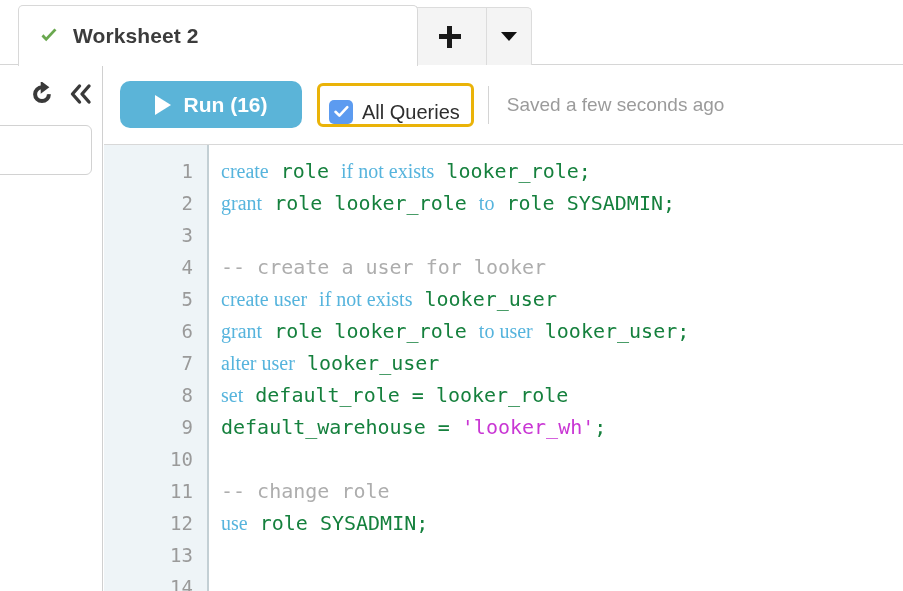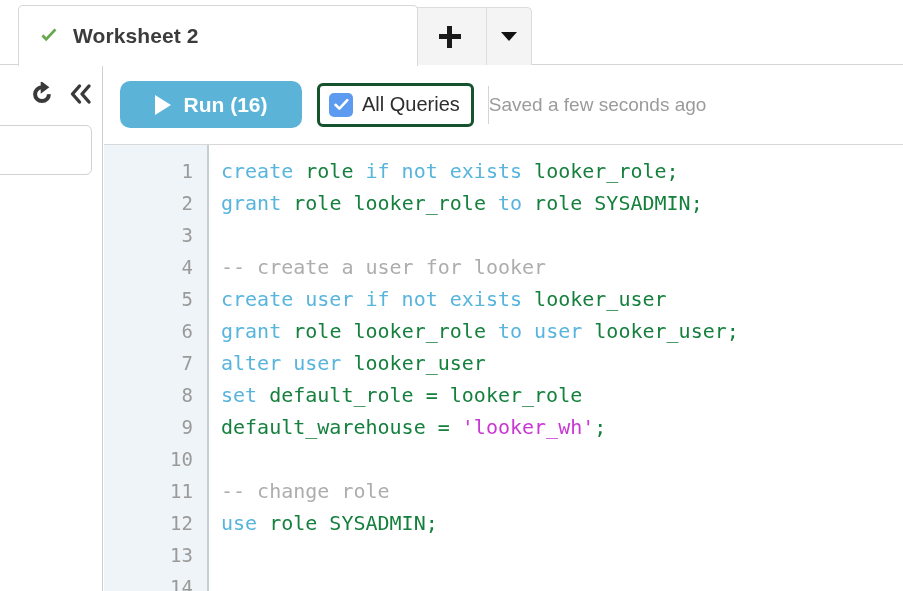--- a/index.html
+++ b/index.html
@@ -168,24 +168,24 @@
   .play-glyph {
     width: 0; height: 0;
     border-top: 10px solid transparent;
     border-bottom: 10px solid transparent;
     border-left: 16px solid #ffffff;
     display: block;
   }
   .allq-wrap {
     margin-left: 15px;
     height: 44px;
-    border: 3px solid #14532d;
+    border: 3px solid #eab308;
     border-radius: 6px;
     display: flex;
-    align-items: center;
+    align-items: flex-end;
     padding: 0 11px 0 9px;
     gap: 9px;
     background: #ffffff;
     cursor: pointer;
   }
   .cbox {
     width: 24px; height: 24px;
     border-radius: 5px;
     background: #5c9bf0;
     display: flex;
@@ -198,20 +198,21 @@
     color: #2e2e2e;
     white-space: nowrap;
   }
   .tb-sep {
     width: 1px;
     height: 38px;
     background: #d4d4d4;
     margin-left: 14px;
   }
   .saved-text {
+    margin-left: 18px;
     font-size: 19px;
     color: #9b9b9b;
     white-space: nowrap;
   }
 
   
   .code-wrap {
     position: absolute;
     left: 0; top: 79px;
     width: 799px; height: 447px;
@@ -243,21 +244,21 @@
     overflow: hidden;
   }
   .code .cl {
     height: 32px;
     line-height: 32px;
     font-family: "DejaVu Sans Mono", monospace;
     font-size: 20px;
     color: #1c1c1c;
     white-space: pre;
   }
-  .kw  { color: #56b4dd; }
+  .kw  { color: #56b4dd; font-family: Liberation Serif, serif; }
   .str { color: #c936d4; }
   .cmt { color: #adadad; }
   .pl  { color: #15803d; }
 </style>
 </head>
 <body>
 
 <div id="app">
 
   <div class="tabbar">

